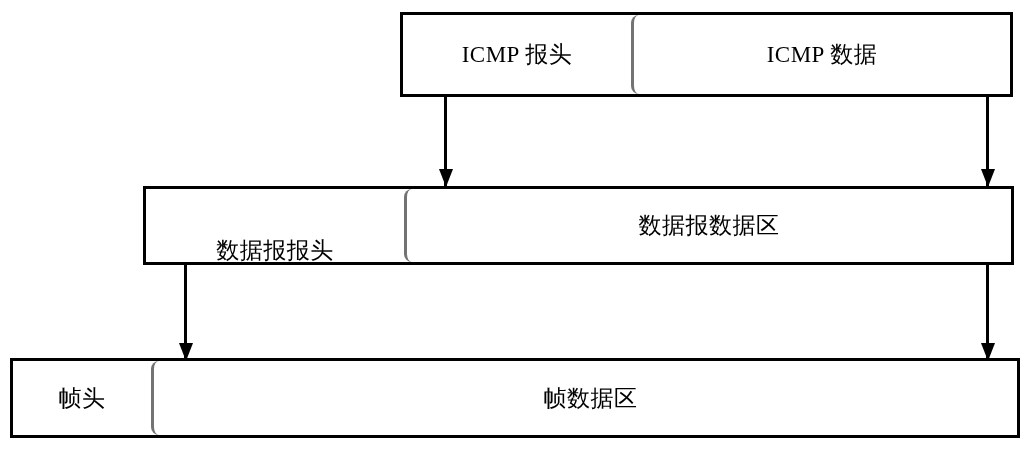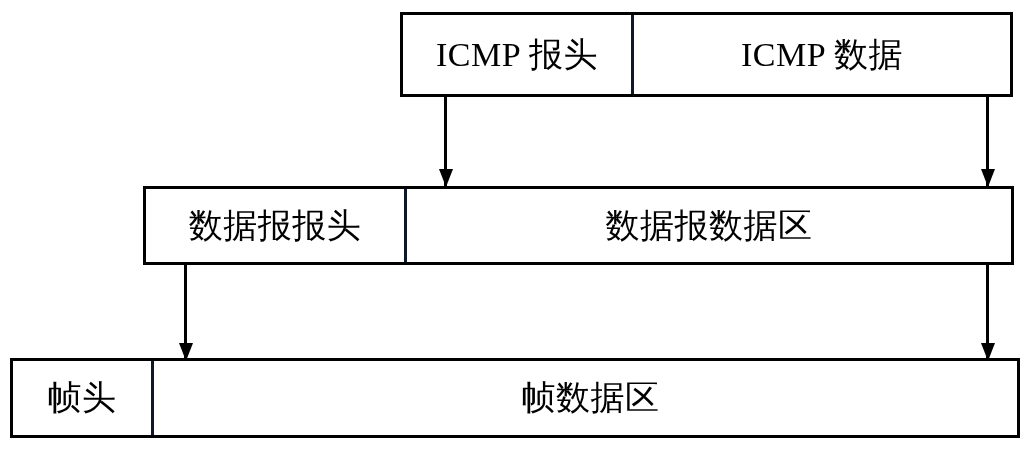--- a/index.html
+++ b/index.html
@@ -30,36 +30,37 @@
     box-sizing: border-box;
     display: flex;
     align-items: center;
     justify-content: center;
     background: #ffffff;
     color: #000000;
     white-space: nowrap;
     line-height: 1;
   }
   .proto-cell + .proto-cell {
-    border-left: 3px solid #0f172a;
+    border-left: 3px solid #737373;
+    border-radius: 8px;
   }
   .cell-label {
     display: inline-block;
-    font-size: 34px;
+    font-size: 23px;
     letter-spacing: 0.5px;
   }
 
   
   #row-icmp      { left: 400px; top: 12px;  width: 613px; height: 85px; }
   #row-datagram  { left: 143px; top: 186px; width: 871px; height: 79px; }
   #row-frame     { left: 10px;  top: 358px; width: 1010px; height: 80px; }
 
   #cell-icmp-header     { width: 228px; }
   #cell-icmp-data       { flex: 1 1 auto; }
-  #cell-datagram-header { width: 258px; }
+  #cell-datagram-header { width: 258px; align-items: flex-end; }
   #cell-datagram-data   { flex: 1 1 auto; }
   #cell-frame-header    { width: 138px; }
   #cell-frame-data      { flex: 1 1 auto; padding-left: 10px; }
 
   
   .arrow {
     position: absolute;
     width: 3px;
     background: #000000;
   }

